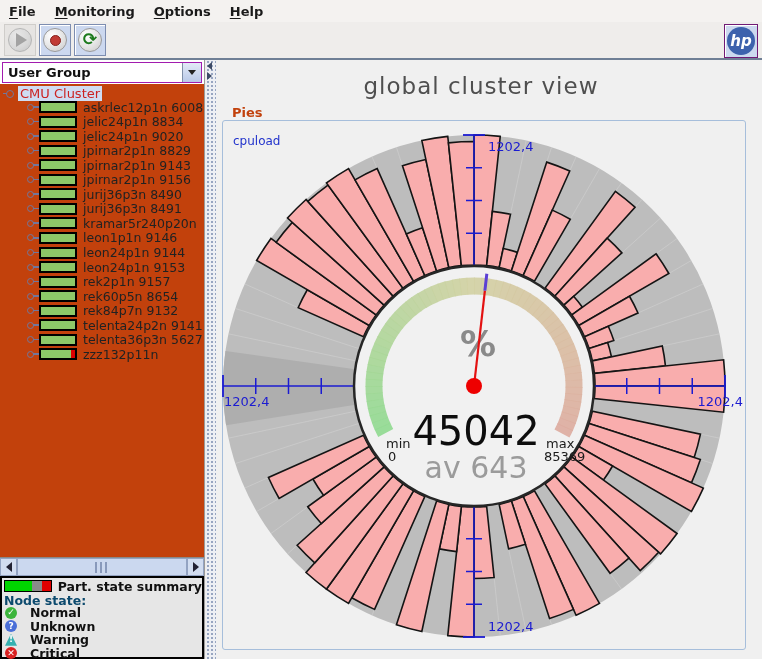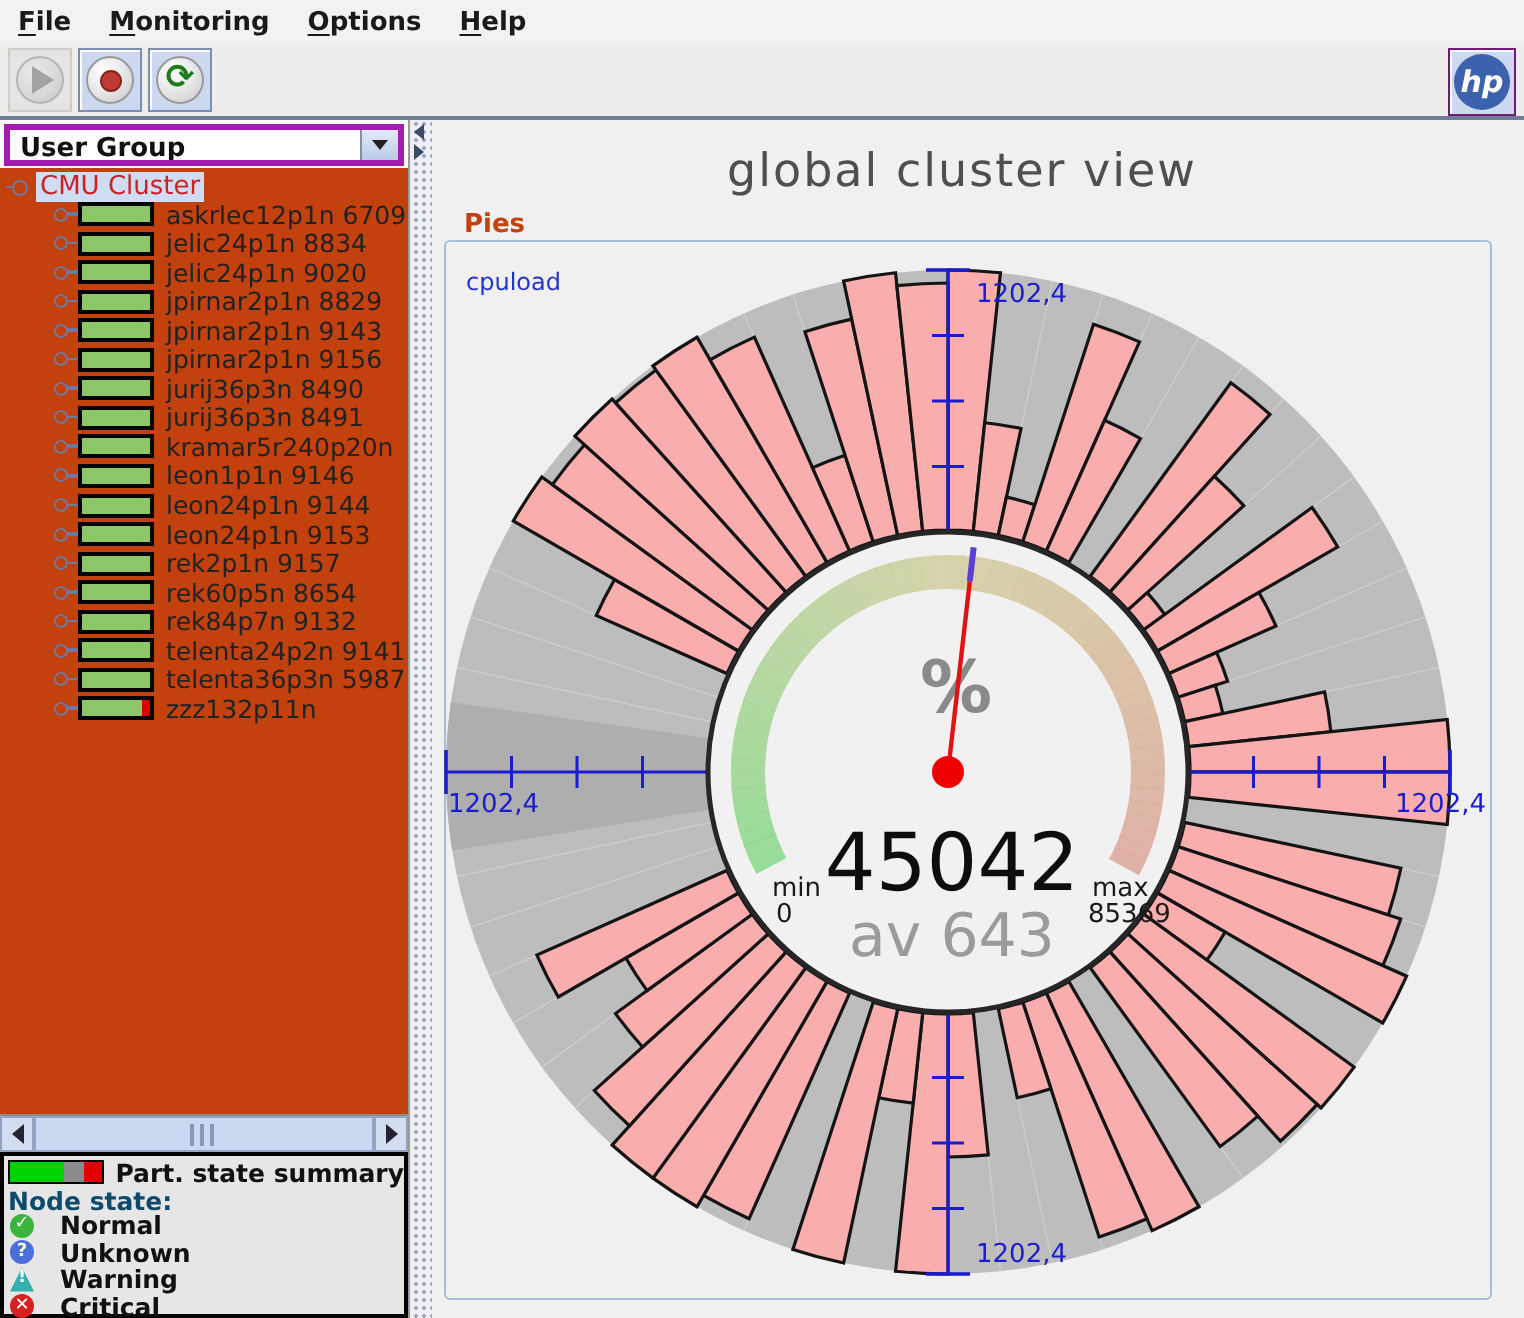--- a/index.html
+++ b/index.html
@@ -23,21 +23,21 @@
   .play-tri { width:0; height:0; border-left:11px solid #a3a3a3; border-top:7px solid transparent; border-bottom:7px solid transparent; margin-left:3px; }
   .rec-dot { width:11px; height:11px; border-radius:50%; background:#c13b35; border:1px solid #86221e; }
   .refresh-glyph { color:#1d7a1d; font-size:17px; font-weight:bold; line-height:1; transform:translateY(-1px); }
   .hp-btn { position:absolute; right:4px; top:24px; width:34px; height:34px; background:#ccd9ef;
             border:1px solid #701a75; box-shadow:inset 1px 1px 0 #fff; display:flex; align-items:center; justify-content:center; }
   .hp-circle { width:28px; height:28px; border-radius:50%; background:#3d62ad; color:#fff;
                font-style:italic; font-weight:bold; font-size:15px; display:flex; align-items:center; justify-content:center; }
 
   
   .sidebar { position:absolute; left:0; top:60px; width:205px; height:599px; background:#fff; border-right:1px solid #9a9a9a; }
-  .combo { position:absolute; left:2px; top:2px; width:200px; height:21px; background:#fff; border:3px solid #a21caf; display:flex; }
+  .combo { position:absolute; left:2px; top:2px; width:200px; height:21px; background:#fff; border:1px solid #a21caf; display:flex; }
   .combo-value { flex:1; font-size:13px; font-weight:bold; color:#111; padding:2px 0 0 5px; white-space:nowrap; overflow:hidden; }
   .combo-btn { width:19px; height:100%; background:linear-gradient(#e3eaf7,#b9c9e8); border-left:1px solid #7f8fa8;
                display:flex; align-items:center; justify-content:center; }
   .combo-arrow { width:0; height:0; border-top:5px solid #222; border-left:4px solid transparent; border-right:4px solid transparent; }
   .tree { position:absolute; left:0; top:24px; width:204px; height:473px; background:#c2410c; overflow:hidden; }
   .tree-root { position:absolute; left:6px; top:2px; height:15px; display:flex; align-items:center; }
   .root-handle { width:8px; height:8px; border:1.5px solid #72779c; border-radius:50%; position:relative; margin-right:4px; }
   .root-handle::after { content:''; position:absolute; left:-4px; top:2px; width:4px; height:1.5px; background:#72779c; }
   .root-label { font-size:13px; color:#cc2222; background:#cfdcf3; padding:0 2px; }
   .tree-row { position:absolute; left:0; height:14px; display:flex; align-items:center; }
@@ -124,21 +124,21 @@
   </div>
 
   <div class="tree" id="tree">
     <div class="tree-root">
       <div class="root-handle"></div>
       <div class="root-label">CMU Cluster</div>
     </div>
   <div class="tree-row" style="top: 16px;">
         <div class="handle"></div>
         <div class="nodebar" style="background: rgb(141, 200, 104);"></div>
-        <div class="tree-label">askrlec12p1n 6709</div>
+        <div class="tree-label">askrlec12p1n 6008</div>
       </div>
       <div class="tree-row" style="top: 30.55px;">
         <div class="handle"></div>
         <div class="nodebar" style="background: rgb(141, 200, 104);"></div>
         <div class="tree-label">jelic24p1n 8834</div>
       </div>
       <div class="tree-row" style="top: 45.1px; justify-content: center;">
         <div class="handle"></div>
         <div class="nodebar" style="background: rgb(141, 200, 104);"></div>
         <div class="tree-label">jelic24p1n 9020</div>
@@ -204,21 +204,21 @@
         <div class="tree-label">rek84p7n 9132</div>
       </div>
       <div class="tree-row" style="top: 234.25px;">
         <div class="handle"></div>
         <div class="nodebar" style="background: rgb(141, 200, 104);"></div>
         <div class="tree-label">telenta24p2n 9141</div>
       </div>
       <div class="tree-row" style="top: 248.8px;">
         <div class="handle"></div>
         <div class="nodebar" style="background: rgb(141, 200, 104);"></div>
-        <div class="tree-label">telenta36p3n 5987</div>
+        <div class="tree-label">telenta36p3n 5627</div>
       </div>
       <div class="tree-row" style="top: 263.35px;">
         <div class="handle"></div>
         <div class="nodebar" style="background: rgb(141, 200, 104);">
           <div class="red-tip" style="background: rgb(221, 0, 0);"></div>
         </div>
         <div class="tree-label">zzz132p11n</div>
       </div>
     </div>
 

